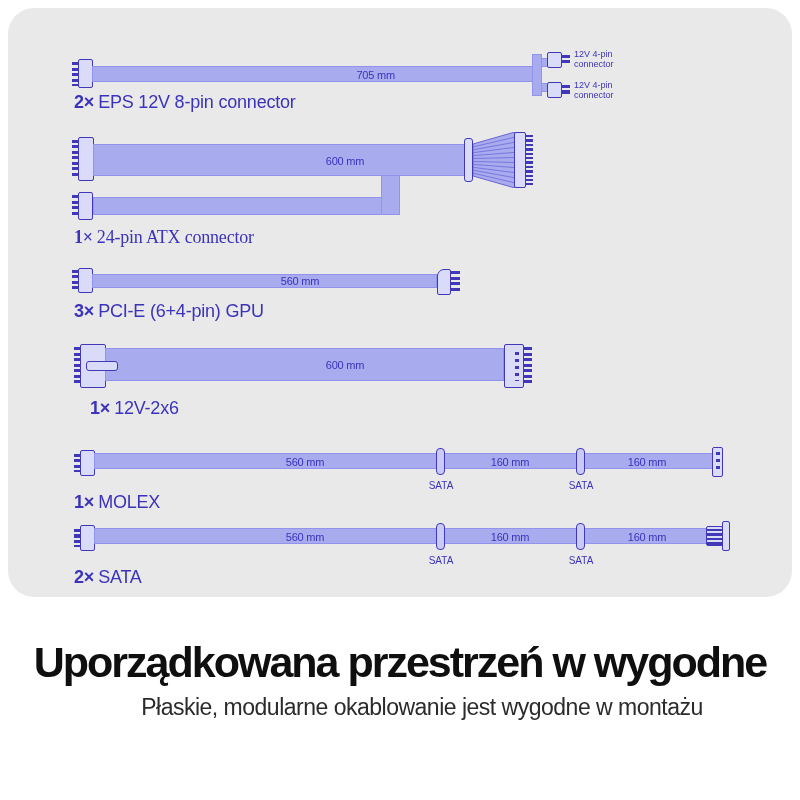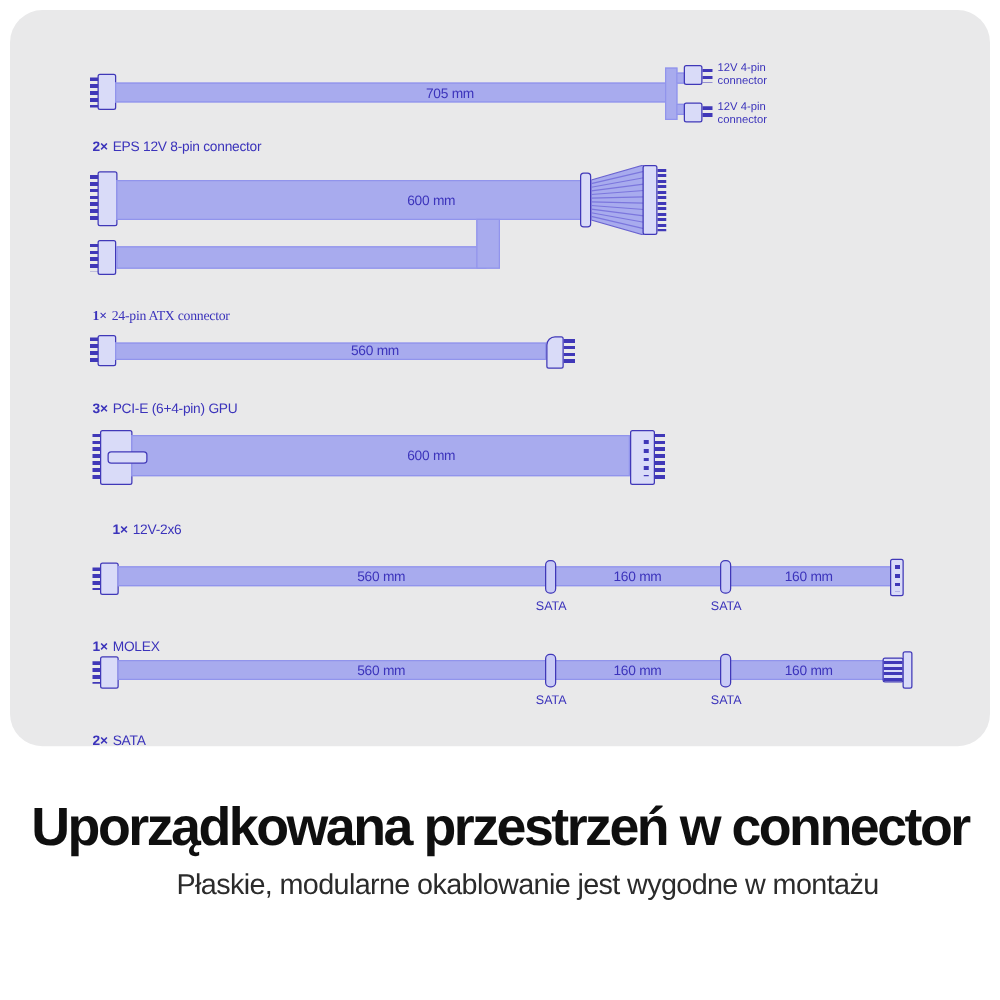--- a/index.html
+++ b/index.html
@@ -17,41 +17,41 @@
   .panel{position:absolute;left:8px;top:8px;width:784px;height:589px;
          background:var(--panel);border-radius:26px;}
   
   .band{position:absolute;background:var(--cable);border:1px solid var(--edge);}
   .conn{position:absolute;background:var(--cfill);border:1.5px solid var(--ink);border-radius:2px;}
   .teeth{position:absolute;background:repeating-linear-gradient(to bottom,var(--ink) 0 3px,rgba(0,0,0,0) 3px 5.5px);}
   .teeth-fine{position:absolute;background:repeating-linear-gradient(to bottom,var(--ink) 0 2.4px,rgba(0,0,0,0) 2.4px 4.4px);}
   .pill{position:absolute;width:9px;height:27px;background:#c9cbf6;border:1.5px solid var(--ink);border-radius:4px;}
   .dots{position:absolute;background:repeating-linear-gradient(to bottom,var(--ink) 0 3px,rgba(0,0,0,0) 3px 7px);}
   
-  .row-label{position:absolute;font-size:11px;letter-spacing:-0.2px;color:var(--txt);white-space:nowrap;margin-top:20px;}
+  .row-label{position:absolute;font-size:18px;letter-spacing:-0.2px;color:var(--txt);white-space:nowrap;}
   .row-label b{font-weight:bold;margin-right:4px;}
   .len{position:absolute;font-size:11px;letter-spacing:-0.2px;color:var(--txt);text-align:center;width:100px;}
   .tap{position:absolute;font-size:10px;color:var(--txt);text-align:center;width:50px;}
   .branch-label{position:absolute;font-size:9px;line-height:9.5px;color:var(--txt);width:58px;}
   .heading{position:absolute;left:0;top:638px;width:800px;text-align:center;
            font-size:43px;font-weight:bold;letter-spacing:-2px;color:#0f0f0f;}
   .subtitle{position:absolute;left:0;width:800px;text-align:center;
             font-size:23px;letter-spacing:-0.5px;color:#2b2b2b;padding-left:44px;}
 </style>
 </head>
 <body>
 
 <div class="canvas">
   <div class="panel">
 
     <div class="row">
       <div class="teeth" style="left:64px;top:54px;width:7px;height:24px;"></div>
       <div class="conn" style="left:70px;top:51px;width:15px;height:29px;"></div>
       <div class="band" style="left:84px;top:58px;width:442px;height:16px;"></div>
-      <div class="len" style="left:302px;top:61px;">705 mm</div>
+      <div class="len" style="left:287px;top:61px;text-align:right;">705 mm</div>
       <div class="band" style="left:524px;top:46px;width:10px;height:42px;"></div>
       <div class="band" style="left:533px;top:50px;width:7px;height:9px;"></div>
       <div class="conn" style="left:539px;top:44px;width:15px;height:16px;"></div>
       <div class="teeth" style="left:554px;top:47px;width:8px;height:11px;"></div>
       <div class="band" style="left:533px;top:75px;width:7px;height:9px;"></div>
       <div class="conn" style="left:539px;top:74px;width:15px;height:16px;"></div>
       <div class="teeth" style="left:554px;top:77px;width:8px;height:11px;"></div>
       <div class="branch-label" style="left:566px;top:42px;">12V 4-pin connector</div>
       <div class="branch-label" style="left:566px;top:73px;">12V 4-pin connector</div>
       <div class="row-label" style="left:66px;top:84px;">
@@ -148,15 +148,15 @@
       <div class="len" style="left:589px;top:523px;">160 mm</div>
       <div class="conn" style="left:698px;top:518px;width:17px;height:20px;background:repeating-linear-gradient(to bottom,#d9dbf8 0 2px,#4038b8 2px 4.4px);"></div>
       <div class="conn" style="left:714px;top:513px;width:8px;height:30px;"></div>
       <div class="row-label" style="left:66px;top:559px;">
         <b>2×</b><span>SATA</span>
       </div>
     </div>
 
   </div>
 
-  <h1 class="heading">Uporządkowana przestrzeń w connector</h1>
+  <h1 class="heading">Uporządkowana przestrzeń w wygodne</h1>
   <div class="subtitle" style="top:694px;">Płaskie, modularne okablowanie jest wygodne w montażu</div>
 </div>
 
 </body></html>

